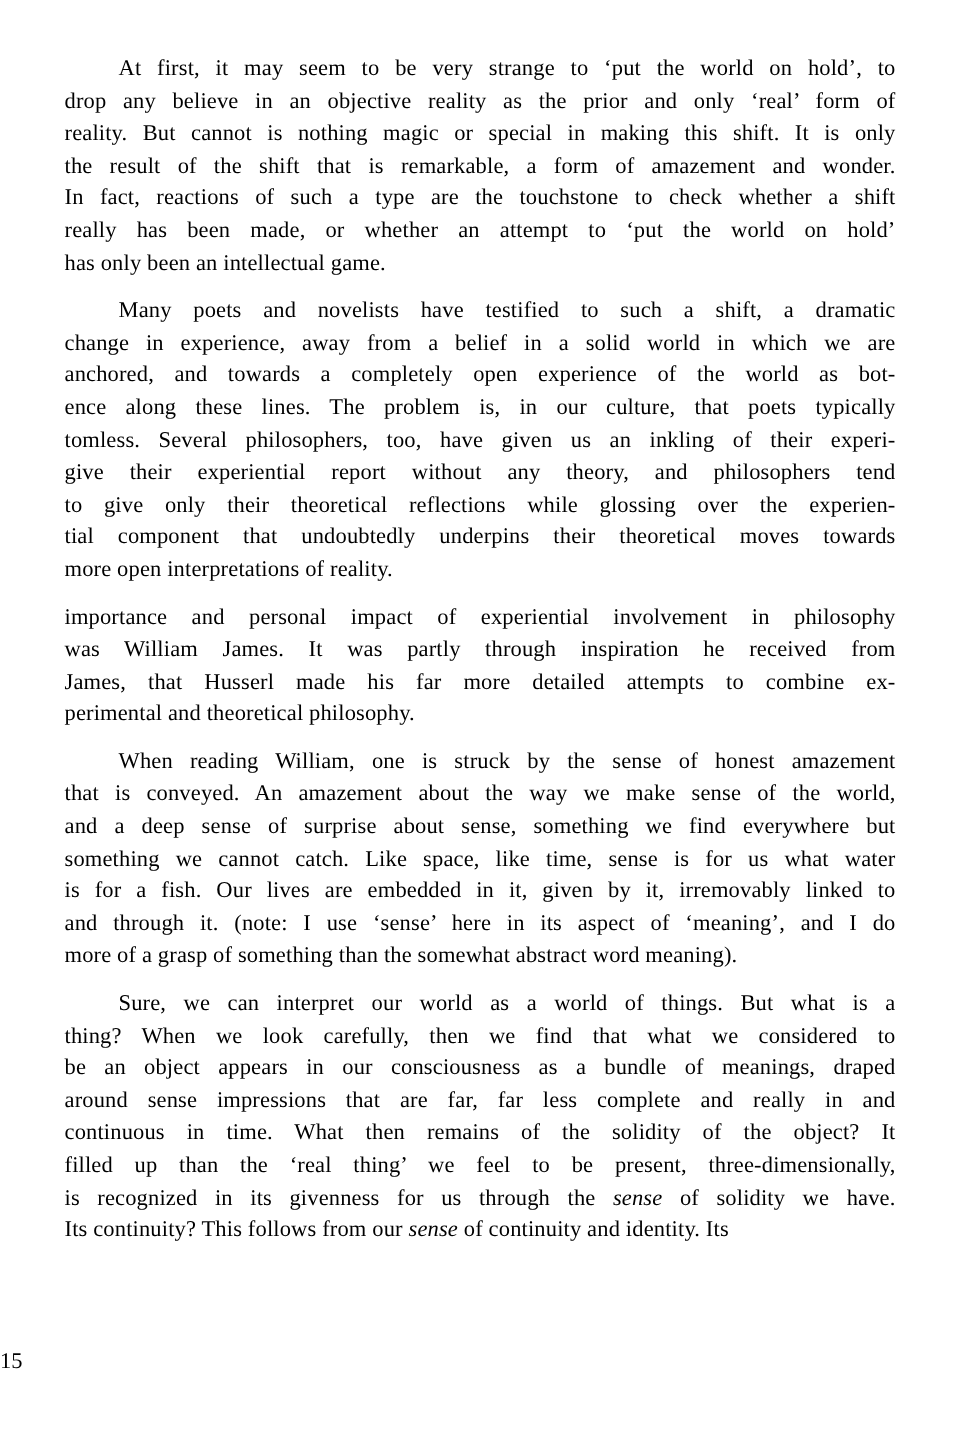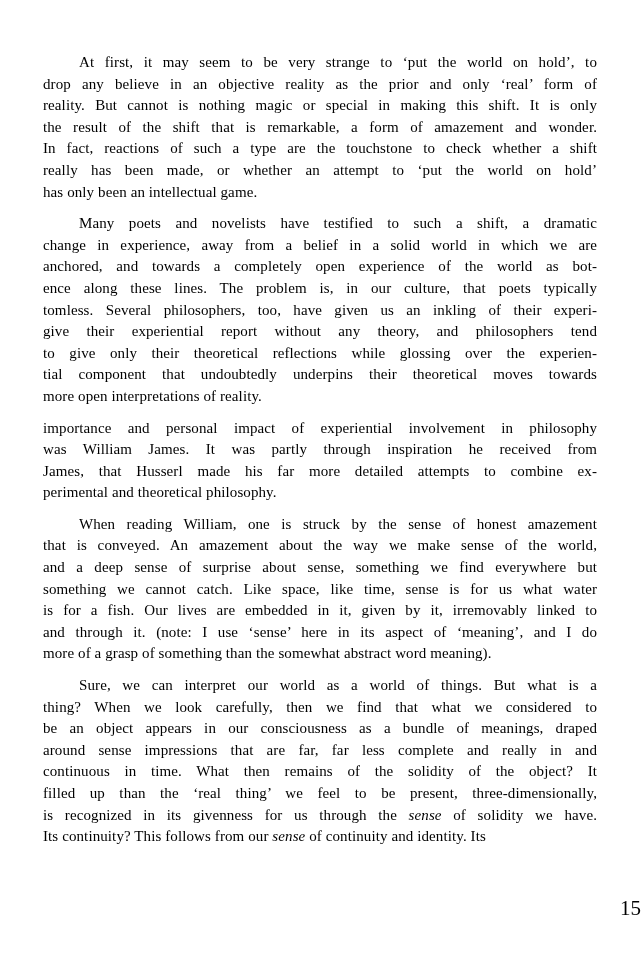--- a/index.html
+++ b/index.html
@@ -12,21 +12,21 @@
     width: 641px;
     height: 965px;
     background: #ffffff;
     color: #000000;
     font-family: "Liberation Serif", "DejaVu Serif", serif;
     overflow: hidden;
   }
   .textblock {
     position: absolute;
     left: 43px;
-    top: 52px;
+    top: 36px;
     width: 554px;
   }
   .paragraph {
     margin: 0 0 10px 0;
   }
   .line {
     font-size: 15px;
     line-height: 21.6px;
     text-align: justify;
     text-align-last: justify;
@@ -37,22 +37,22 @@
     text-indent: 36px;
   }
   .line.last {
     text-align-last: left;
   }
   .page-number {
     position: absolute;
     top: 898px;
     left: 0;
     width: 641px;
-    text-align: right;
-    font-size: 21px;
+    text-align: left;
+    font-size: 15px;
     line-height: 21.6px;
   }
 </style>
 </head>
 <body>
 
 <div class="page">
   <main class="textblock">
       <div class="paragraph">
         <div class="line first">At first, it may seem to be very strange to ‘put the world on hold’, to</div>

